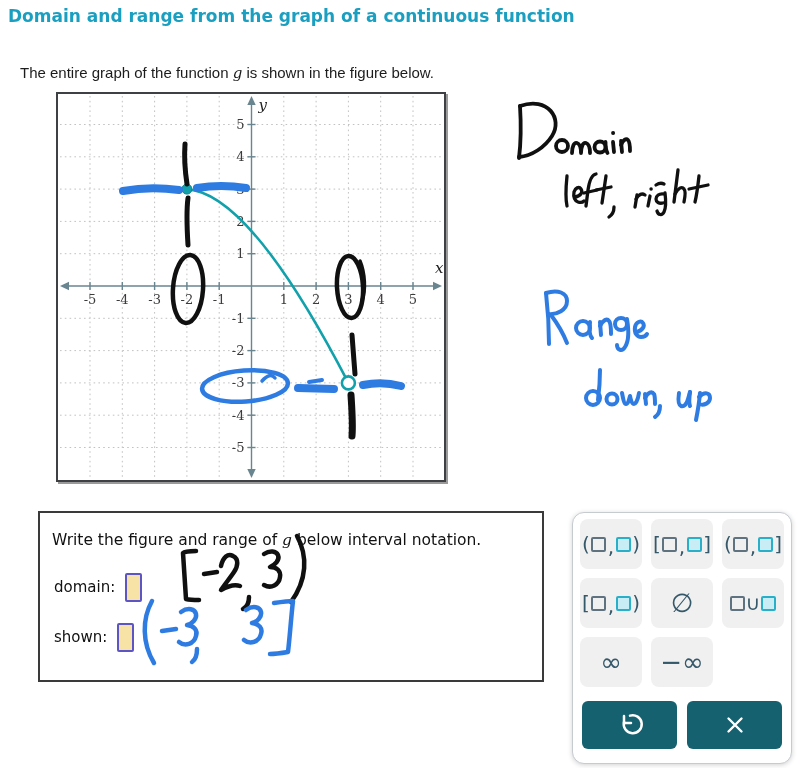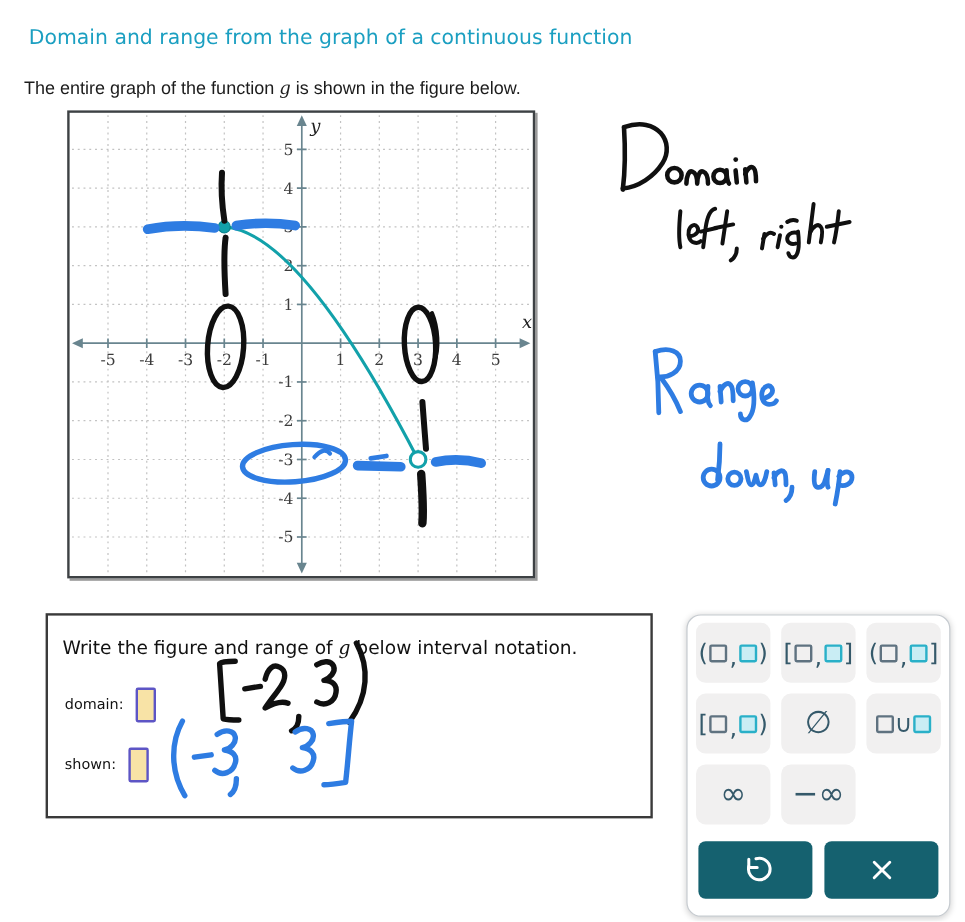--- a/index.html
+++ b/index.html
@@ -1,34 +1,34 @@
 <!DOCTYPE html>
 <html><head>
 <meta charset="utf-8">
 <style>
   html,body{margin:0;padding:0}
   body{width:804px;height:768px;background:#fff;position:relative;overflow:hidden;
        font-family:"DejaVu Sans","Liberation Sans",sans-serif;}
-  .title{position:absolute;left:8px;top:6px;font-size:17px;font-weight:normal;color:#1b9fc1;margin:16px;white-space:nowrap}
+  .title{position:absolute;left:8px;top:6px;font-size:17px;font-weight:bold;color:#1b9fc1;margin:0;white-space:nowrap}
   .intro{position:absolute;left:8px;top:52px;font-size:15px;color:#1c1c1c;margin:12px;white-space:nowrap;font-family:"Liberation Sans",sans-serif}
   .serif-g{font-family:"DejaVu Serif","Liberation Serif",serif;font-style:italic}
   .graph-box{position:absolute;left:56px;top:92px;width:386px;height:386px;background:#fff;
              border:2px solid #3d4144;box-shadow:2px 2px 0 #9a9a9a}
   .grid{stroke:#c2c2c2;stroke-width:1;stroke-dasharray:1.6,3.2;fill:none}
   .axis{stroke:#69858f;stroke-width:1.4;fill:none}
   .axis-arrow{fill:#69858f;stroke:none}
   .tick{font-family:"DejaVu Serif","Liberation Serif",serif;font-size:13px;fill:#3c3c3c}
   .xt{text-anchor:middle}.yt{text-anchor:end}
   .axlab{font-family:"DejaVu Serif","Liberation Serif",serif;font-style:italic;font-size:15px;fill:#222}
   .curve{stroke:#12a1aa;stroke-width:2.6;fill:none}
   .dot-closed{fill:#12a1aa;stroke:#0c858d;stroke-width:1}
   .dot-open{fill:#fff;stroke:#12a1aa;stroke-width:2.6}
   .qbox{position:absolute;left:38px;top:511px;width:502px;height:167px;border:2px solid #3a3a3a;background:#fff}
   .qtext{position:absolute;left:12px;top:18px;font-size:15.5px;color:#111;white-space:nowrap}
-  .arow{position:absolute;left:14px;font-size:12px;color:#111}
+  .arow{position:absolute;left:14px;font-size:15px;color:#111}
   .ansbox{display:inline-block;width:13px;height:25px;background:#f8e3a6;border:2px solid #5d55c5;
           border-radius:2px;vertical-align:middle;margin-left:10px;cursor:text}
   .panel{position:absolute;left:572px;top:512px;width:218px;height:250px;background:#fff;
          border:1px solid #c6cbd0;border-radius:12px;box-shadow:0 1px 5px rgba(0,0,0,.18)}
   .pad{position:absolute;left:7px;top:6px;display:grid;grid-template-columns:repeat(3,62px);
        grid-auto-rows:50px;gap:9px}
   .key{background:#f1f0f0;border:none;border-radius:8px;display:flex;align-items:center;justify-content:center;
        color:#35596a;font-size:20px;cursor:pointer;padding:0;font-family:"DejaVu Sans",sans-serif}
   .key .tok{line-height:1}
   .key .comma{position:relative;top:3px;margin:0 1px}

